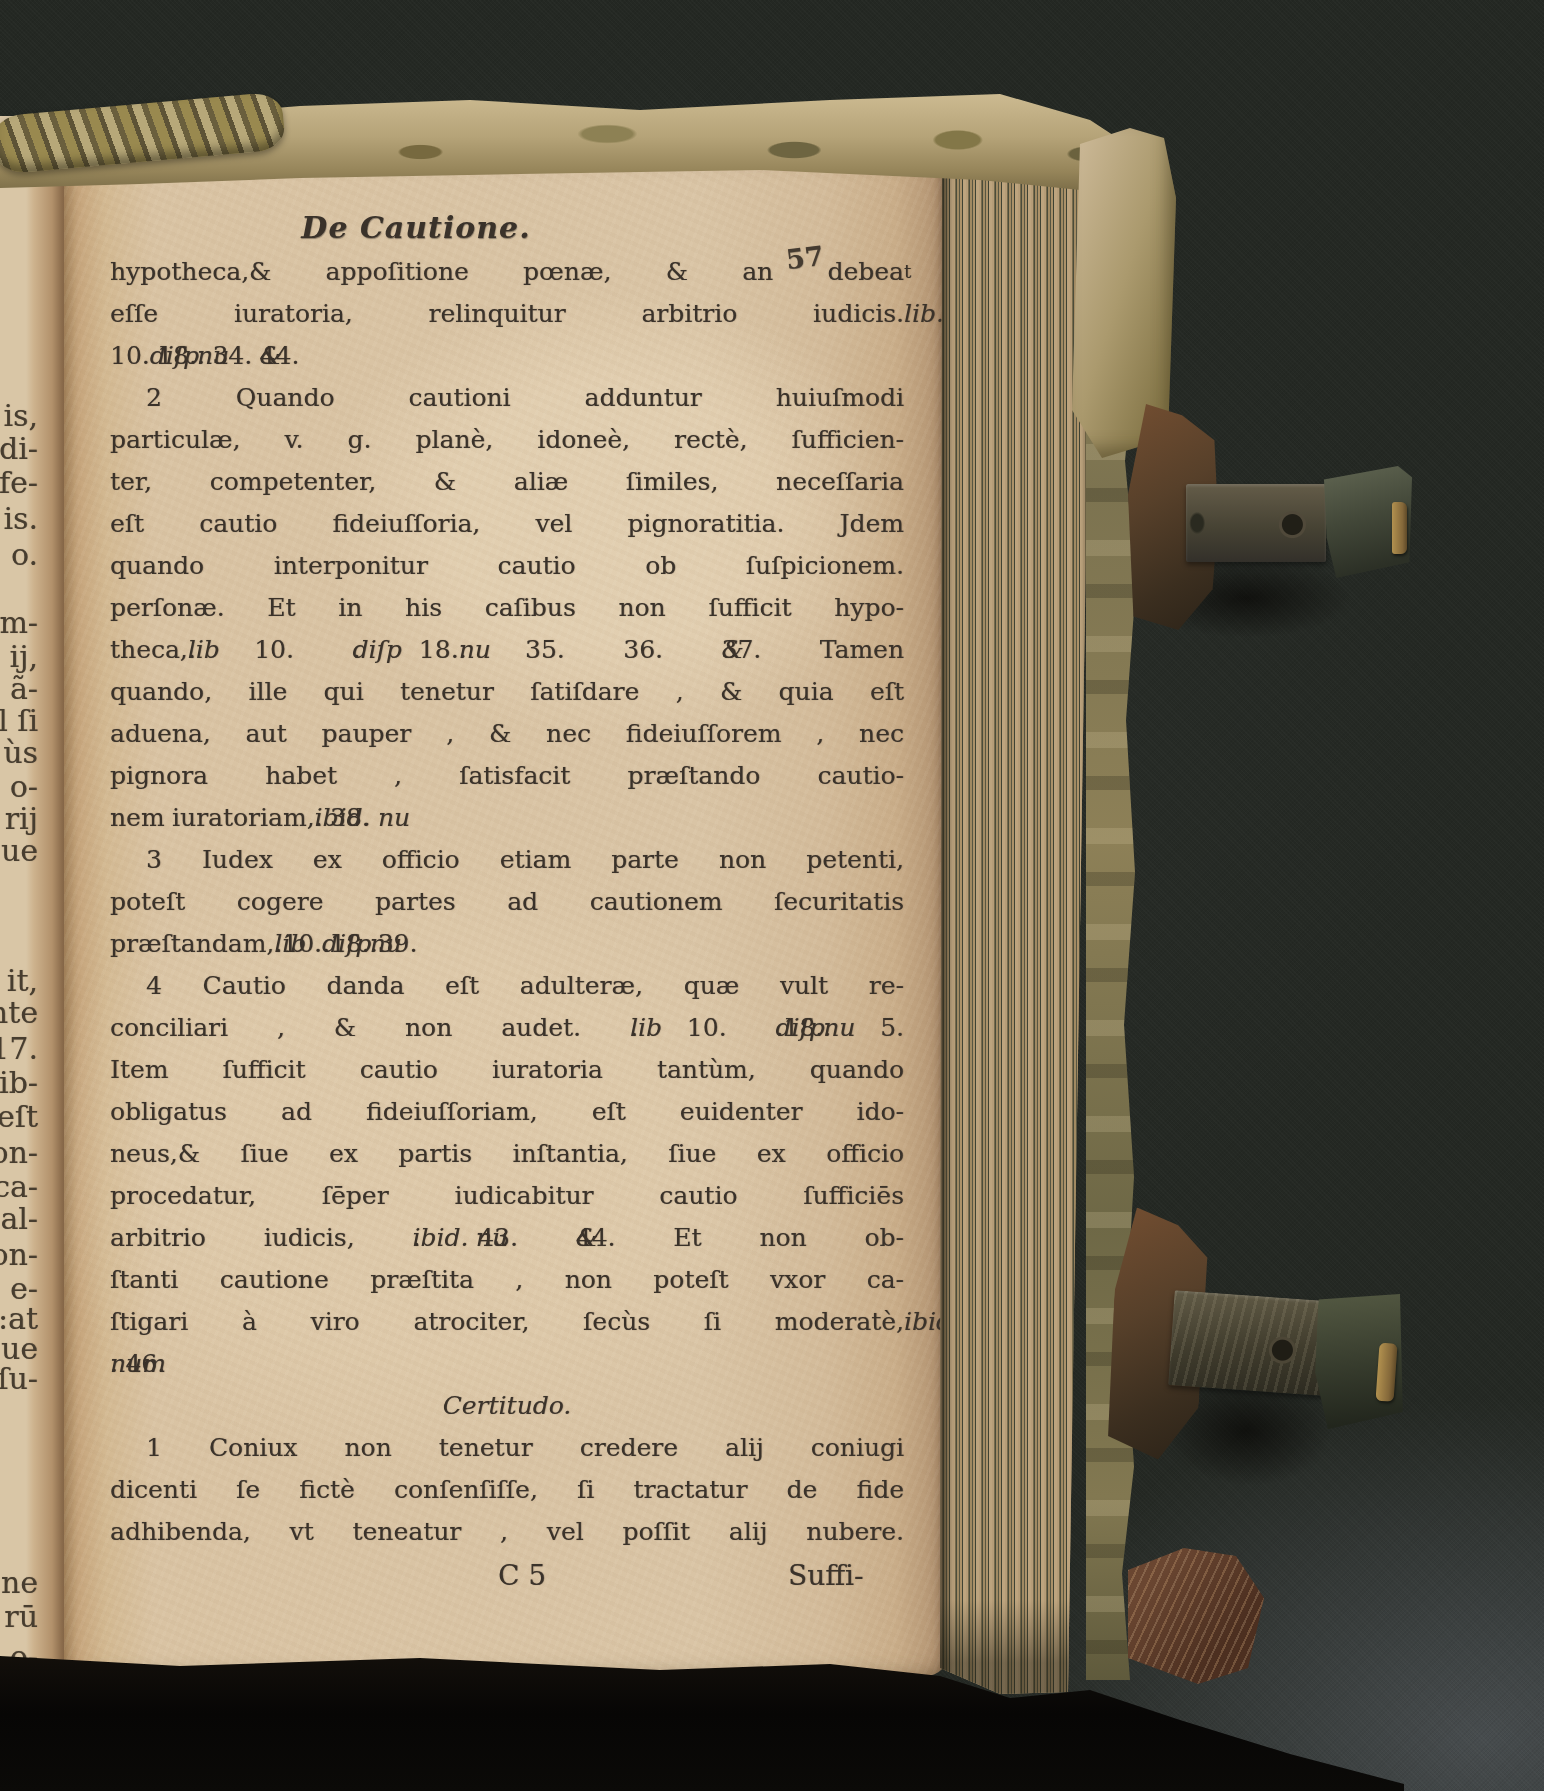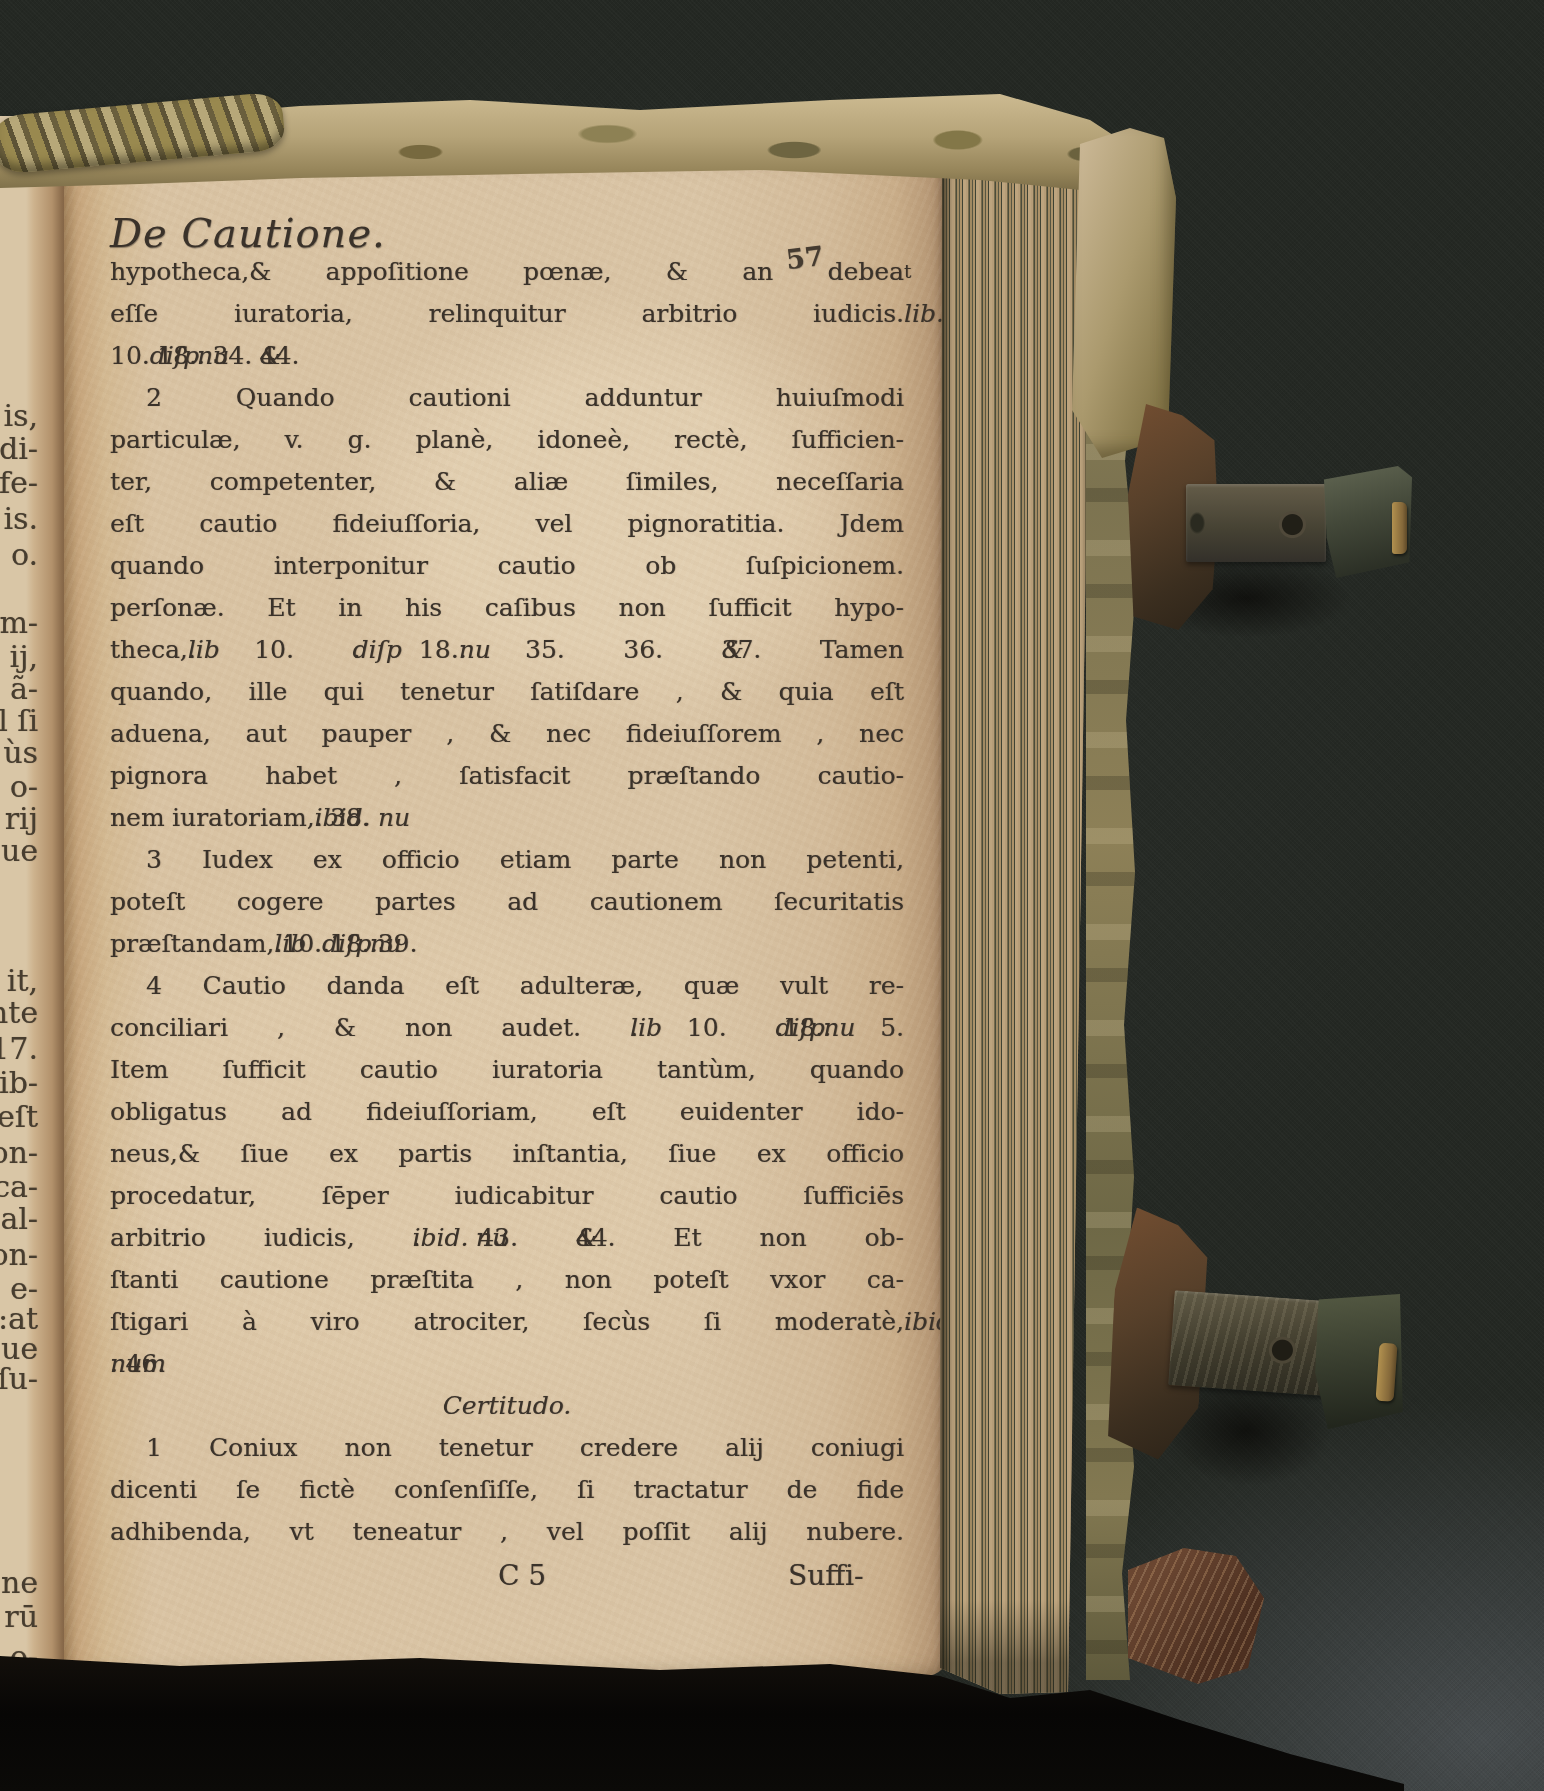--- a/index.html
+++ b/index.html
@@ -33,22 +33,22 @@
       repeating-linear-gradient(23deg, rgba(150,120,85,.045) 0 4px, transparent 4px 9px),
       repeating-linear-gradient(112deg, rgba(255,248,230,.05) 0 3px, transparent 3px 8px),
       radial-gradient(420px 320px at 62% 24%, rgba(234,217,188,.5) 0 40%, transparent 70%),
       radial-gradient(520px 430px at 40% 66%, rgba(228,209,178,.4) 0 45%, transparent 75%),
       linear-gradient(90deg,#a9885f 0px,#c6a57c 14px,#d3b992 42px,#d9c3a3 90px,#d9c4a5 72%,
         #d3bb9a 86%,#c9ad89 94%,#b59674 98.5%,#93755a 100%);
     box-shadow:inset 0 16px 24px -12px rgba(90,70,45,.55), inset -10px 0 18px -8px rgba(70,50,30,.35),
       inset 0 -14px 20px -12px rgba(100,78,50,.4);
   }
   .running-header{
-    left:46px;top:62px;width:612px;text-align:left;
-    font-style:italic;font-weight:400;font-size:40px;color:#3a322a;letter-spacing:1px;
+    left:46px;top:62px;width:612px;text-align:center;
+    font-style:italic;font-weight:700;font-size:30px;color:#3a322a;letter-spacing:1px;
     text-shadow:.5px .5px 1px rgba(58,50,42,.5);
   }
   .page-number{
     left:722px;top:94px;font-size:27px;font-weight:700;color:#453b30;transform:rotate(-7deg);
     text-shadow:.5px .5px 1px rgba(58,50,42,.5);
   }
   .textblock{left:46px;top:104px;width:794px;color:#3a322a;}
   .line{
     position:relative;display:block;height:42px;line-height:40px;font-size:25px;
     text-shadow:.45px .45px .9px rgba(58,48,38,.55);word-spacing:-.5px;width:794px;

